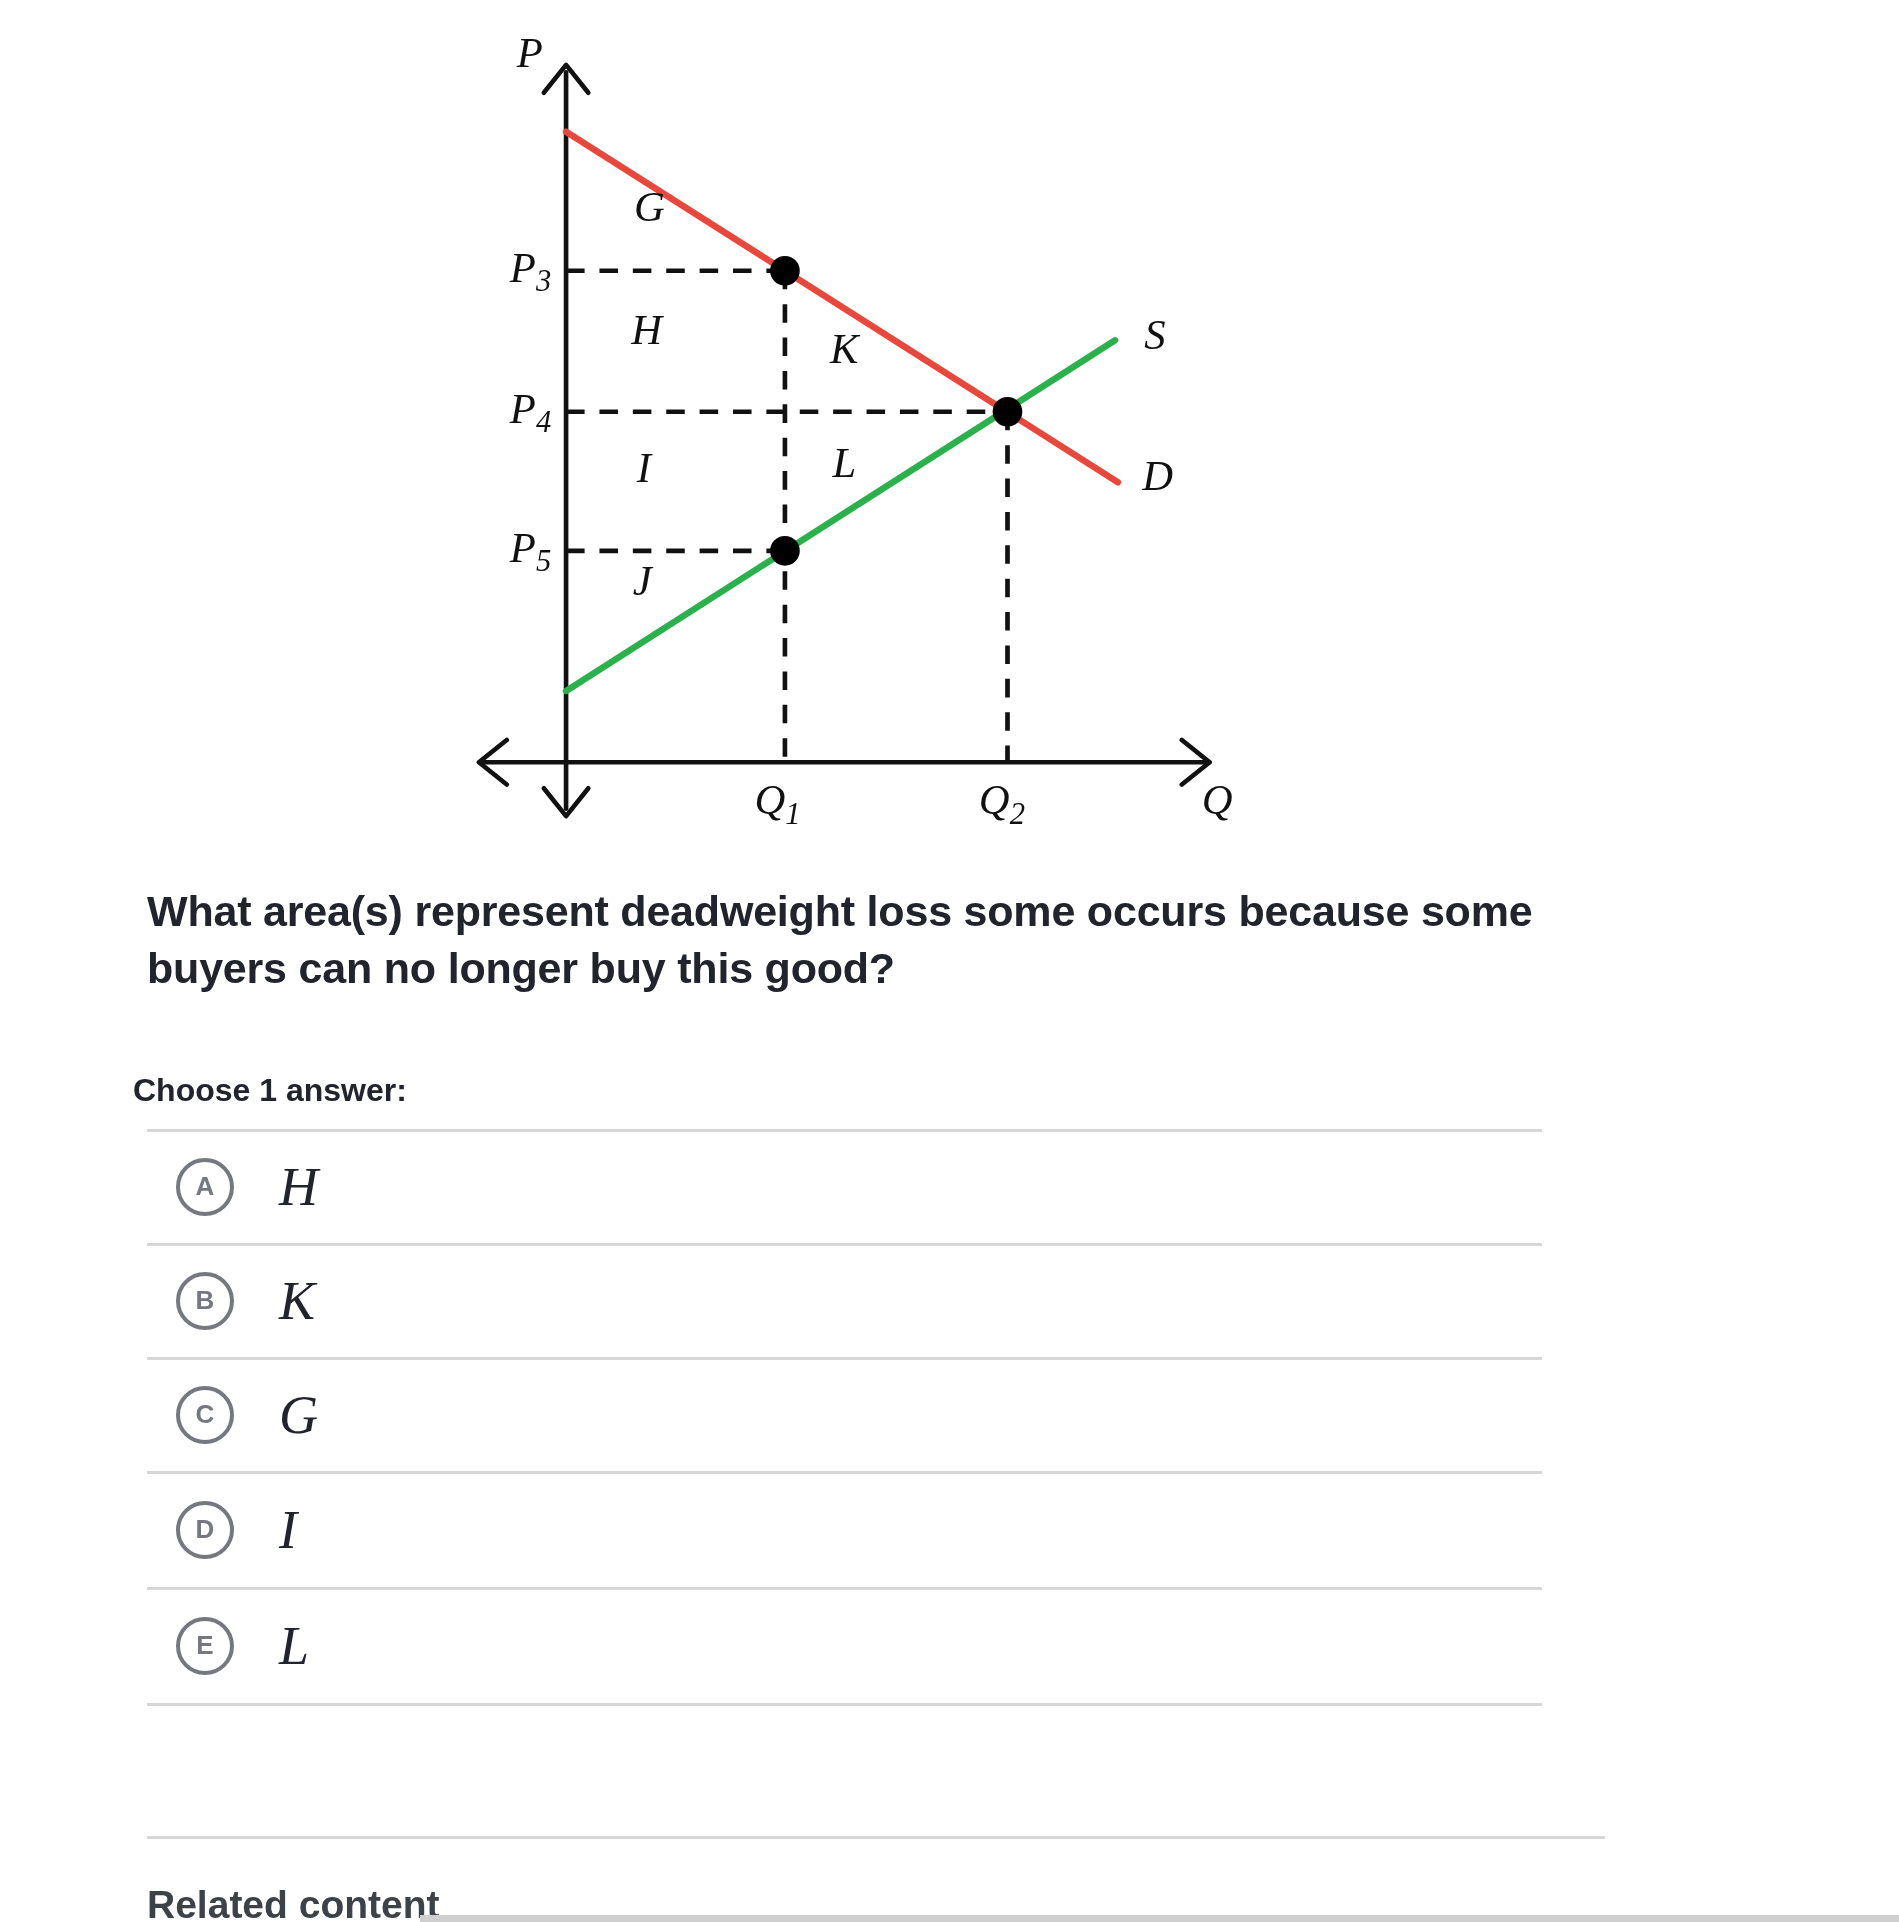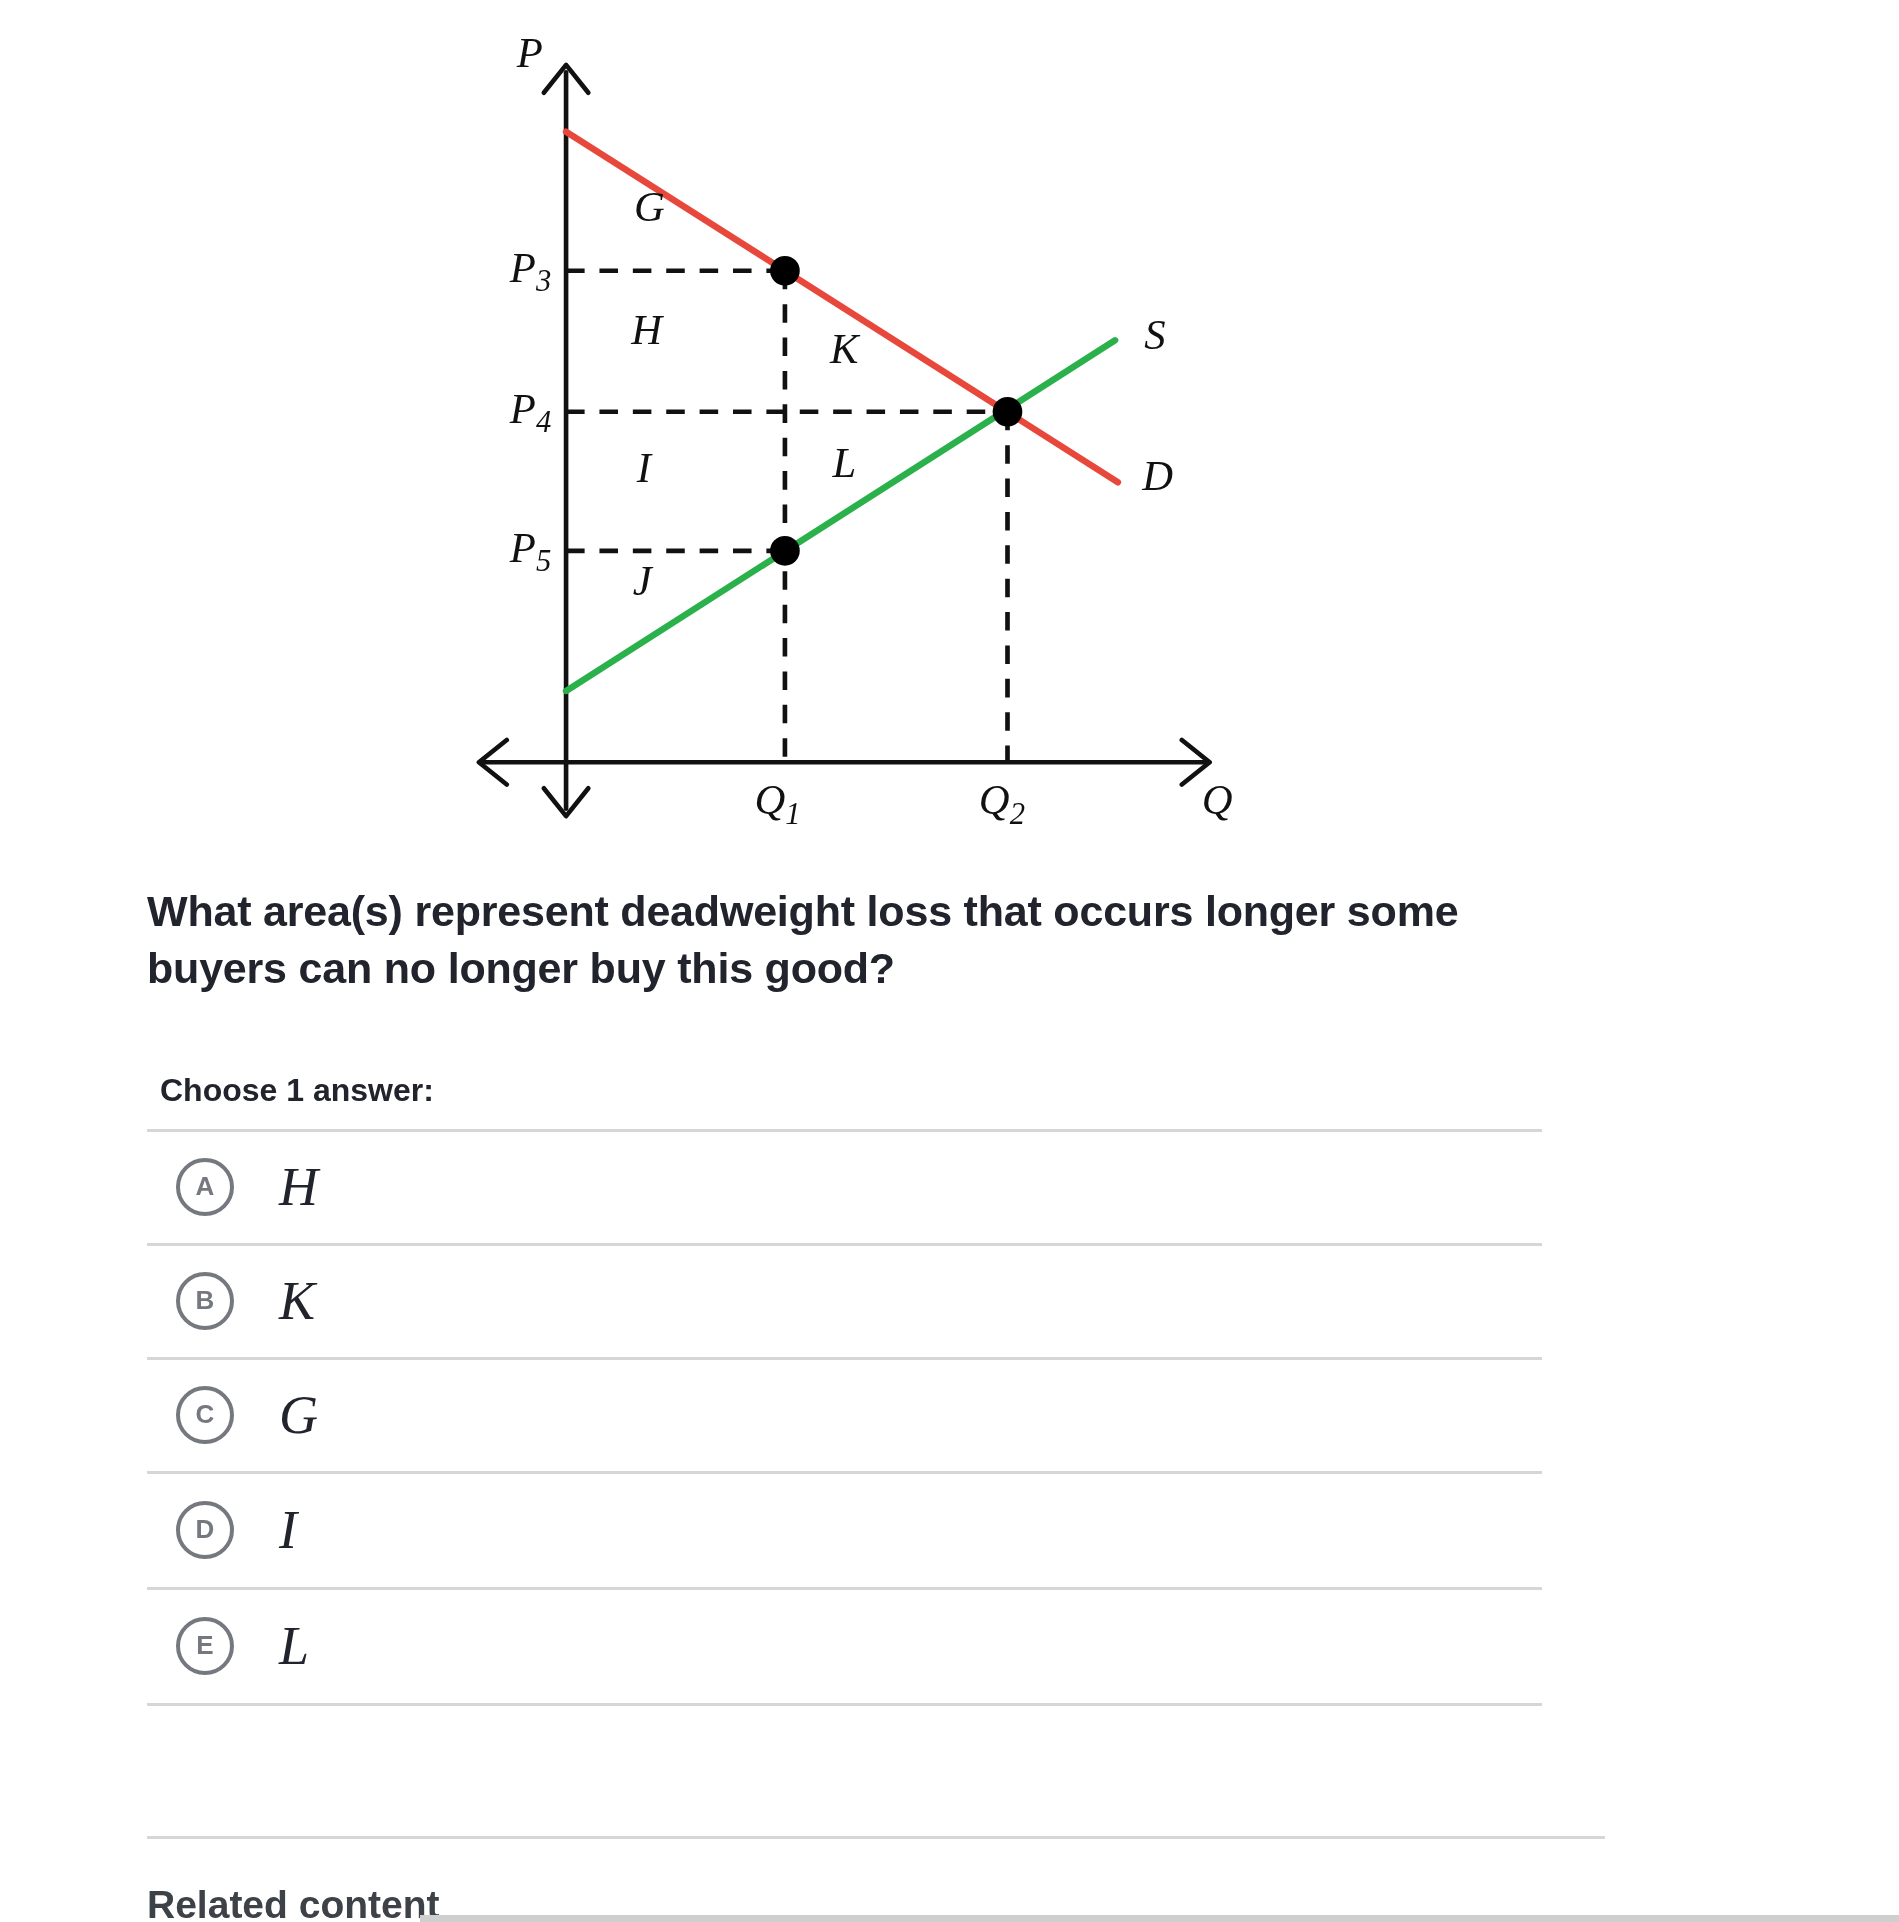--- a/index.html
+++ b/index.html
@@ -39,21 +39,21 @@
     left:147px; top:883px;
     width:1438px;
     font-size:43px;
     font-weight:700;
     line-height:57px;
     letter-spacing:-0.2px;
     color:var(--text);
   }
   .choose-label{
     position:absolute;
-    left:160px; top:1072px;
+    left:133px; top:1072px;
     font-size:32px;
     font-weight:600;
     color:var(--text);
   }
   .divider{
     position:absolute;
     left:147px;
     width:1395px;
     height:2.8px;
     background:var(--divider);
@@ -149,21 +149,21 @@
     <text x="697" y="371" text-anchor="middle">H</text>
     <text x="910" y="391" text-anchor="middle">K</text>
     <text x="694" y="520" text-anchor="middle">I</text>
     <text x="910" y="514" text-anchor="middle">L</text>
     <text x="692" y="642" text-anchor="middle">J</text>
 
     <text x="1245" y="376" text-anchor="middle">S</text>
     <text x="1248" y="528" text-anchor="middle">D</text>
   </svg>
 
-  <div class="q-title">What area(s) represent deadweight loss that occurs longer some buyers can no longer buy this good?</div>
+  <div class="q-title">What area(s) represent deadweight loss some occurs because some buyers can no longer buy this good?</div>
   <div class="choose-label">Choose 1 answer:</div>
 
   <div class="divider" style="top:1129px"></div>
 
   <div class="choice-row" style="top:1142px">
     <span class="choice-radio">A</span>
     <span class="choice-label">H</span>
   </div>
   <div class="divider" style="top:1243px"></div>
 

